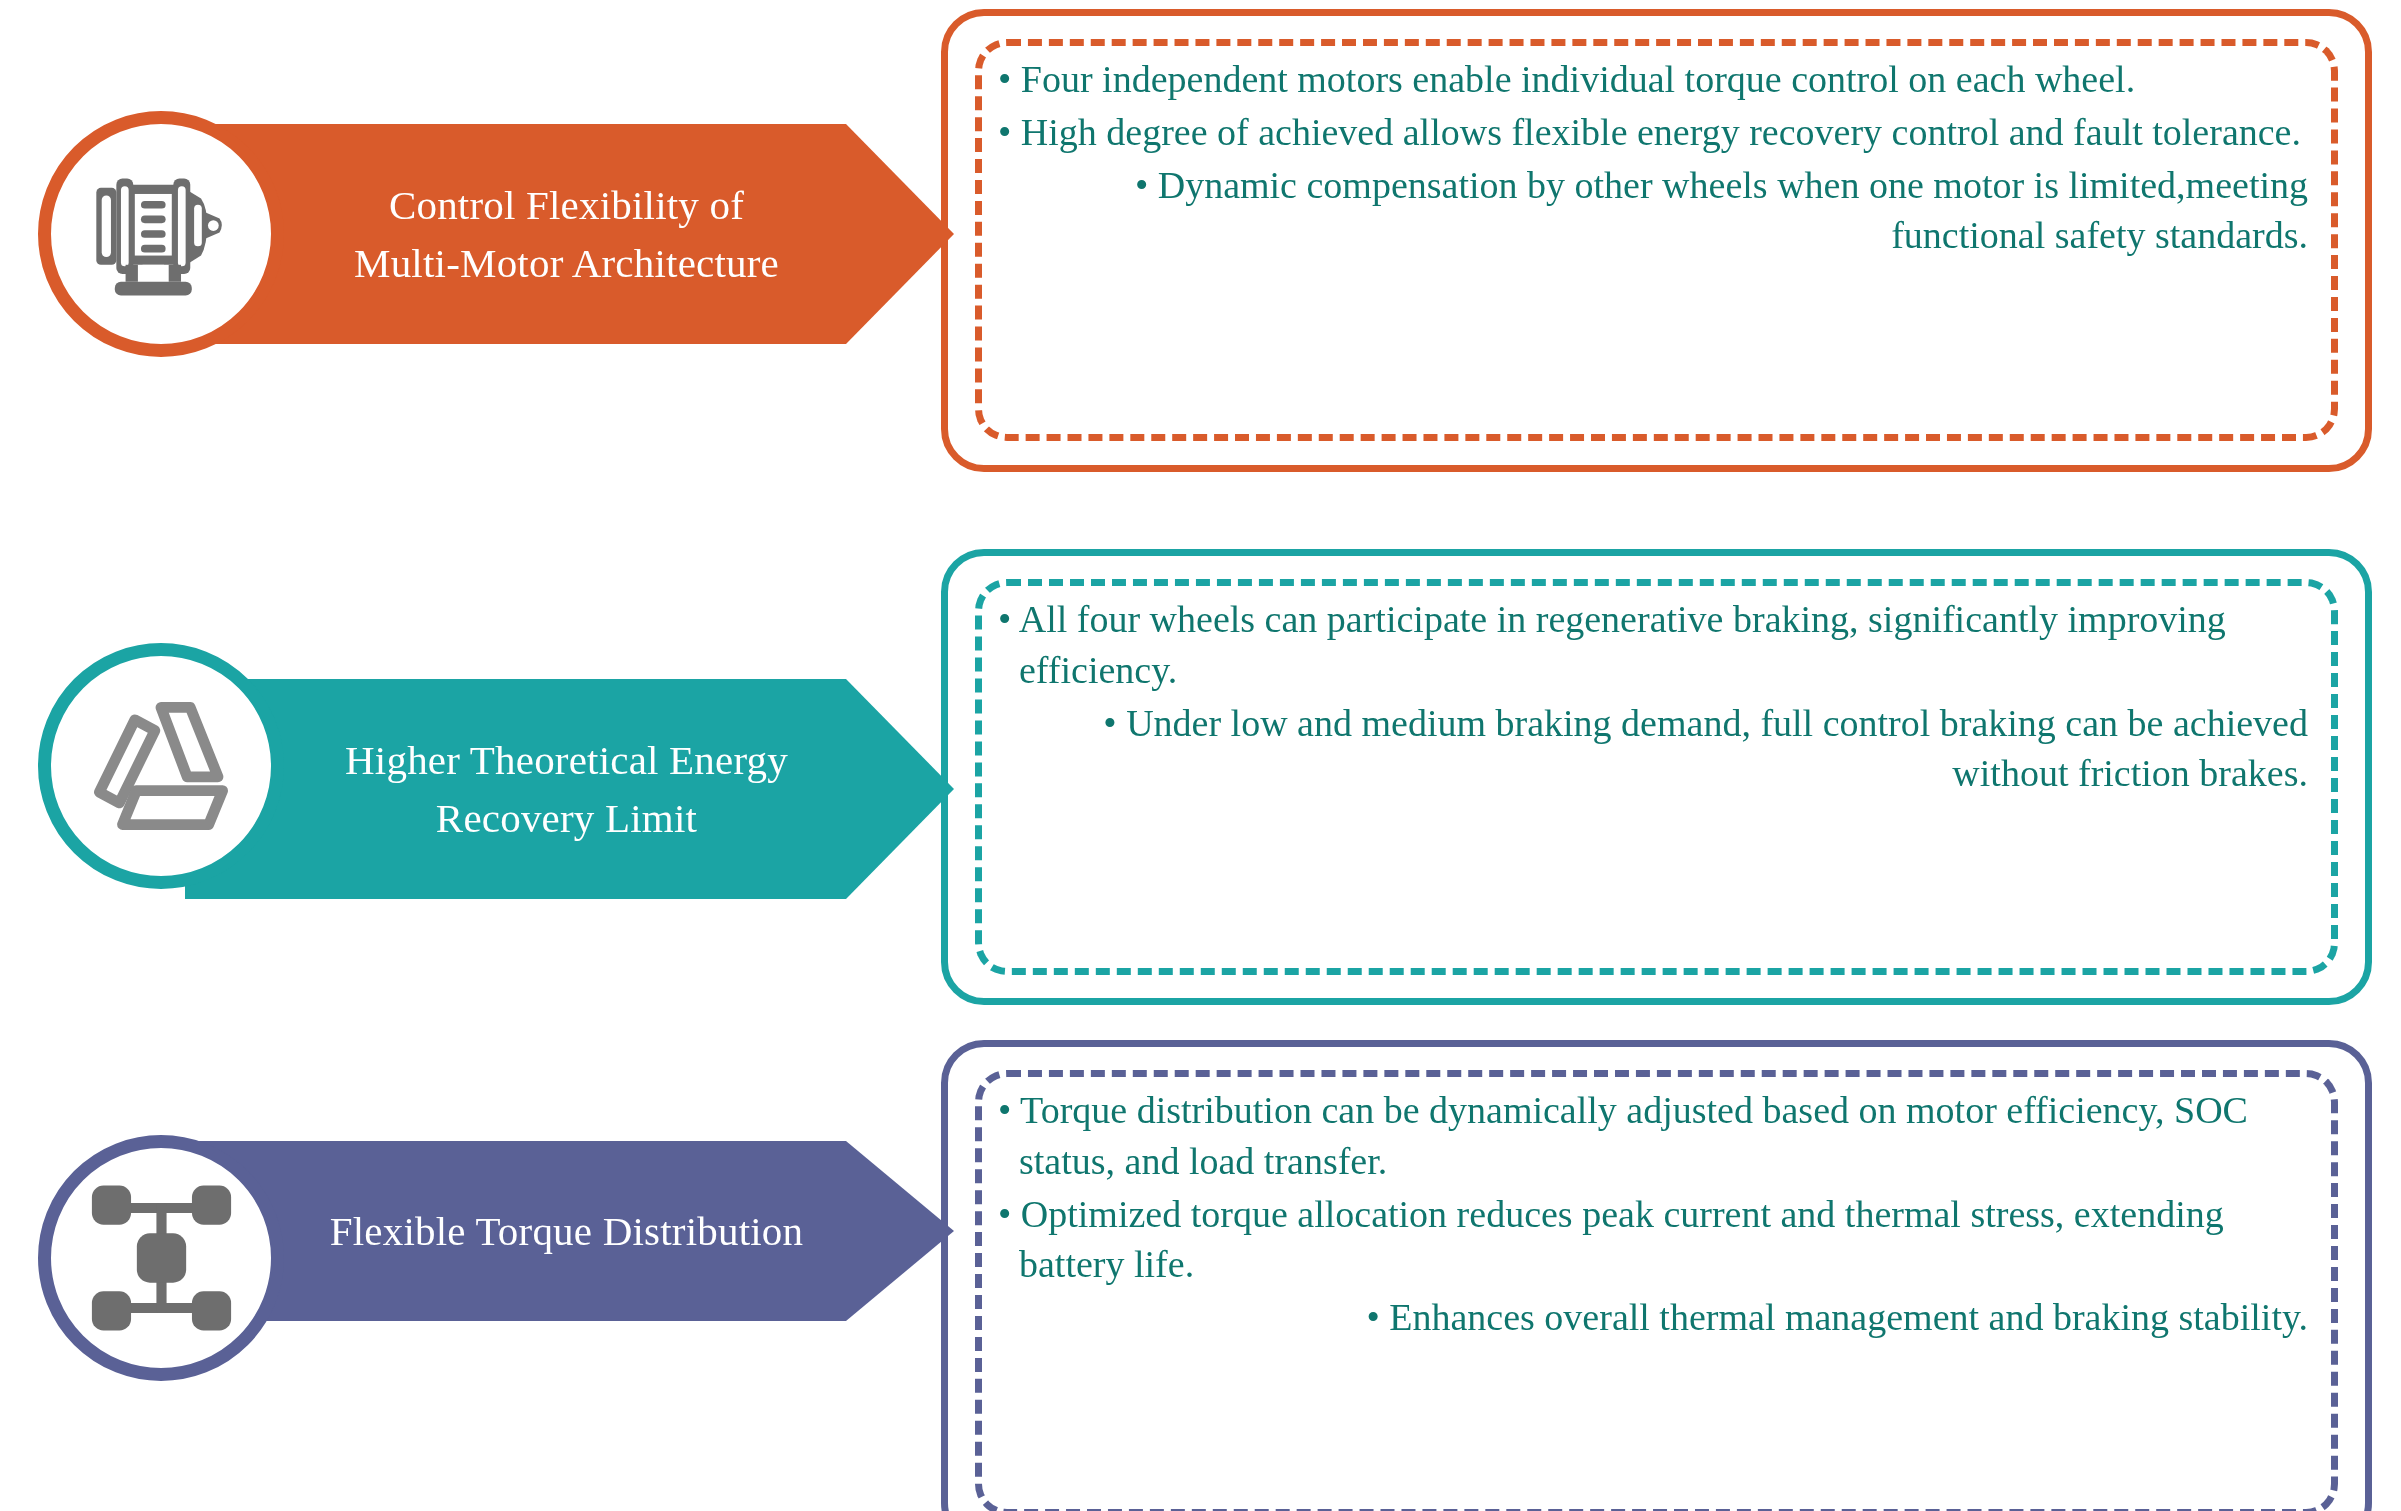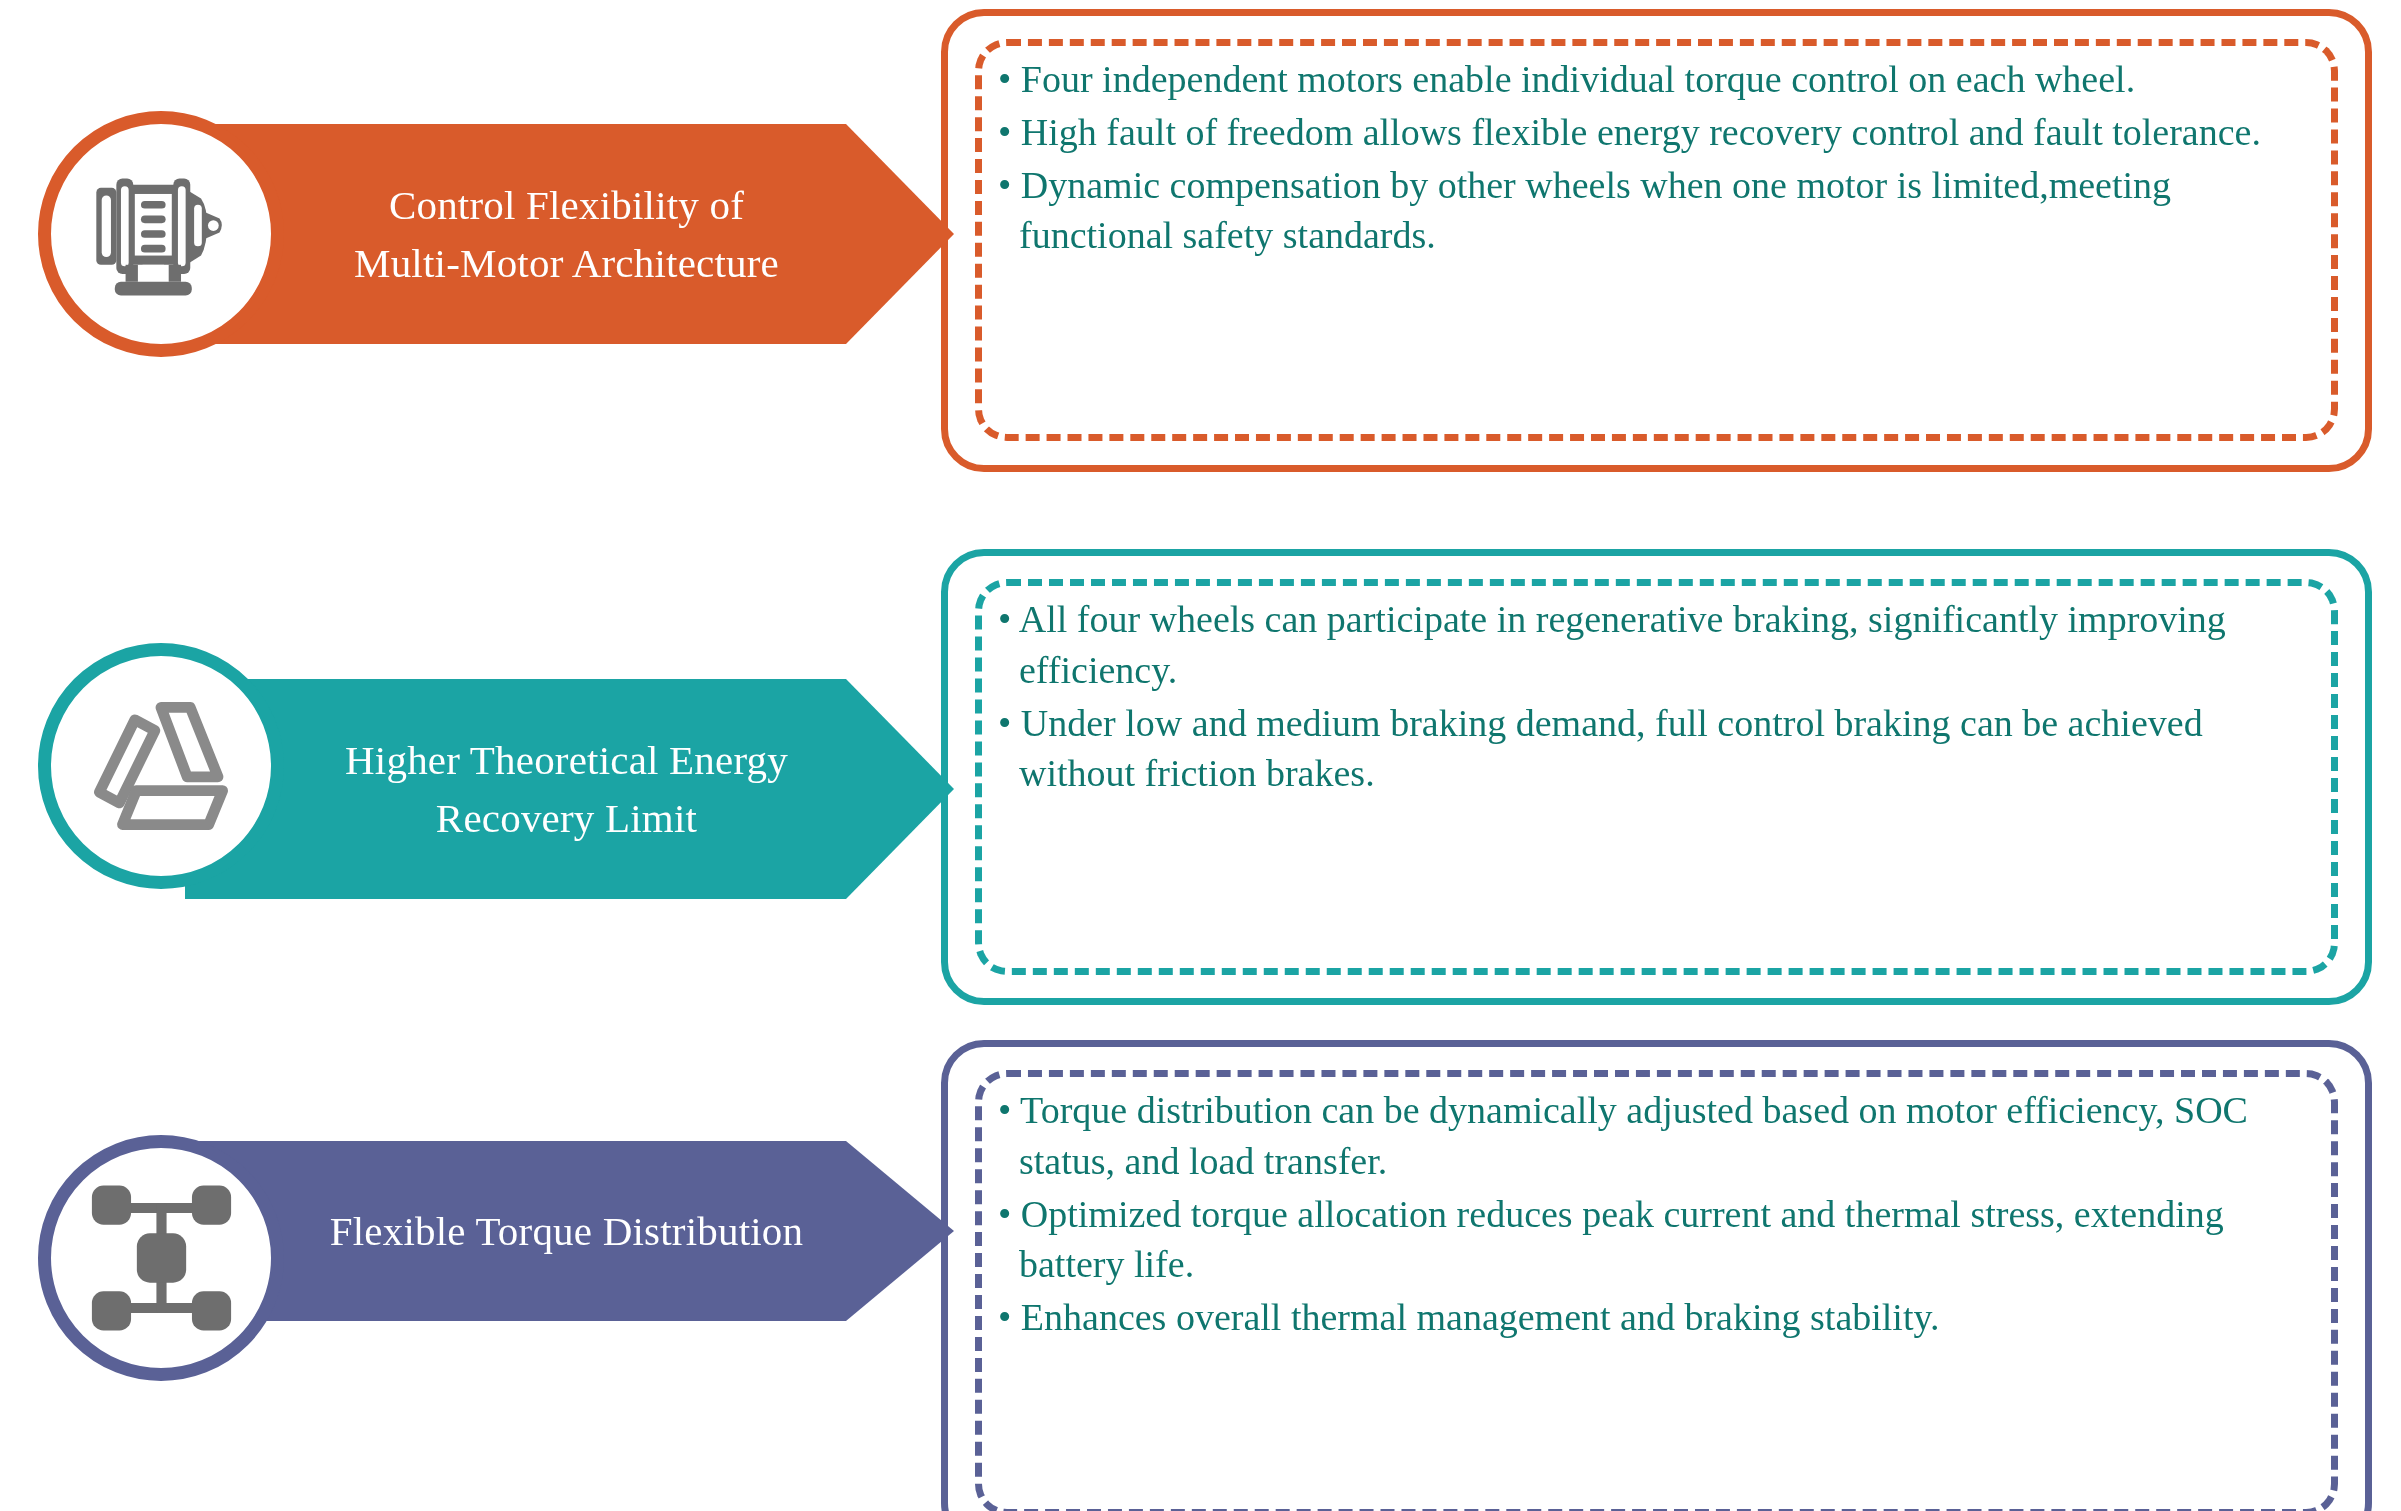--- a/index.html
+++ b/index.html
@@ -96,21 +96,21 @@
     z-index: 2;
   }
   .bullet {
     color: #0f766e;
     font-size: 38px;
     line-height: 1.33;
     margin: 0 0 2.5px 0;
     text-indent: -21px;
     padding-left: 21px;
   }
-  .bullet:last-child { margin-bottom: 0; }
+  .bullet:last-child { margin-bottom: 0; text-align: right; }
 
   
   .row-1 .icon-circle   { top: 111px; }
   .row-1 .arrow-label   { top: 124px; height: 220px; }
   .row-1 .card          { top: 8.6px;  height: 463px; }
 
   .row-2 .icon-circle   { top: 114px; }
   .row-2 .arrow-label   { top: 122px; height: 220px; margin-top: 28px; }
   .row-2 .card          { top: 20px;  height: 456px; }
 
@@ -166,21 +166,21 @@
       <div class="arrow-label-text">
         <span>Control Flexibility of</span><br>
         <span>Multi-Motor Architecture</span>
       </div>
     </div>
 
     <div class="card">
       <div class="card-inner"></div>
       <div class="card-body">
         <p class="bullet">• Four independent motors enable individual torque control on each wheel.</p>
-        <p class="bullet">• High fault of freedom allows flexible energy recovery control and fault tolerance.</p>
+        <p class="bullet">• High degree of achieved allows flexible energy recovery control and fault tolerance.</p>
         <p class="bullet">• Dynamic compensation by other wheels when one motor is limited,meeting functional safety standards.</p>
       </div>
     </div>
   </div>
 
   <div class="row row-2" style="--accent:#1BA4A4;">
 
     <div class="icon-circle">
       <span>
         <svg width="154" height="154" viewBox="0 0 100 100" fill="none">

